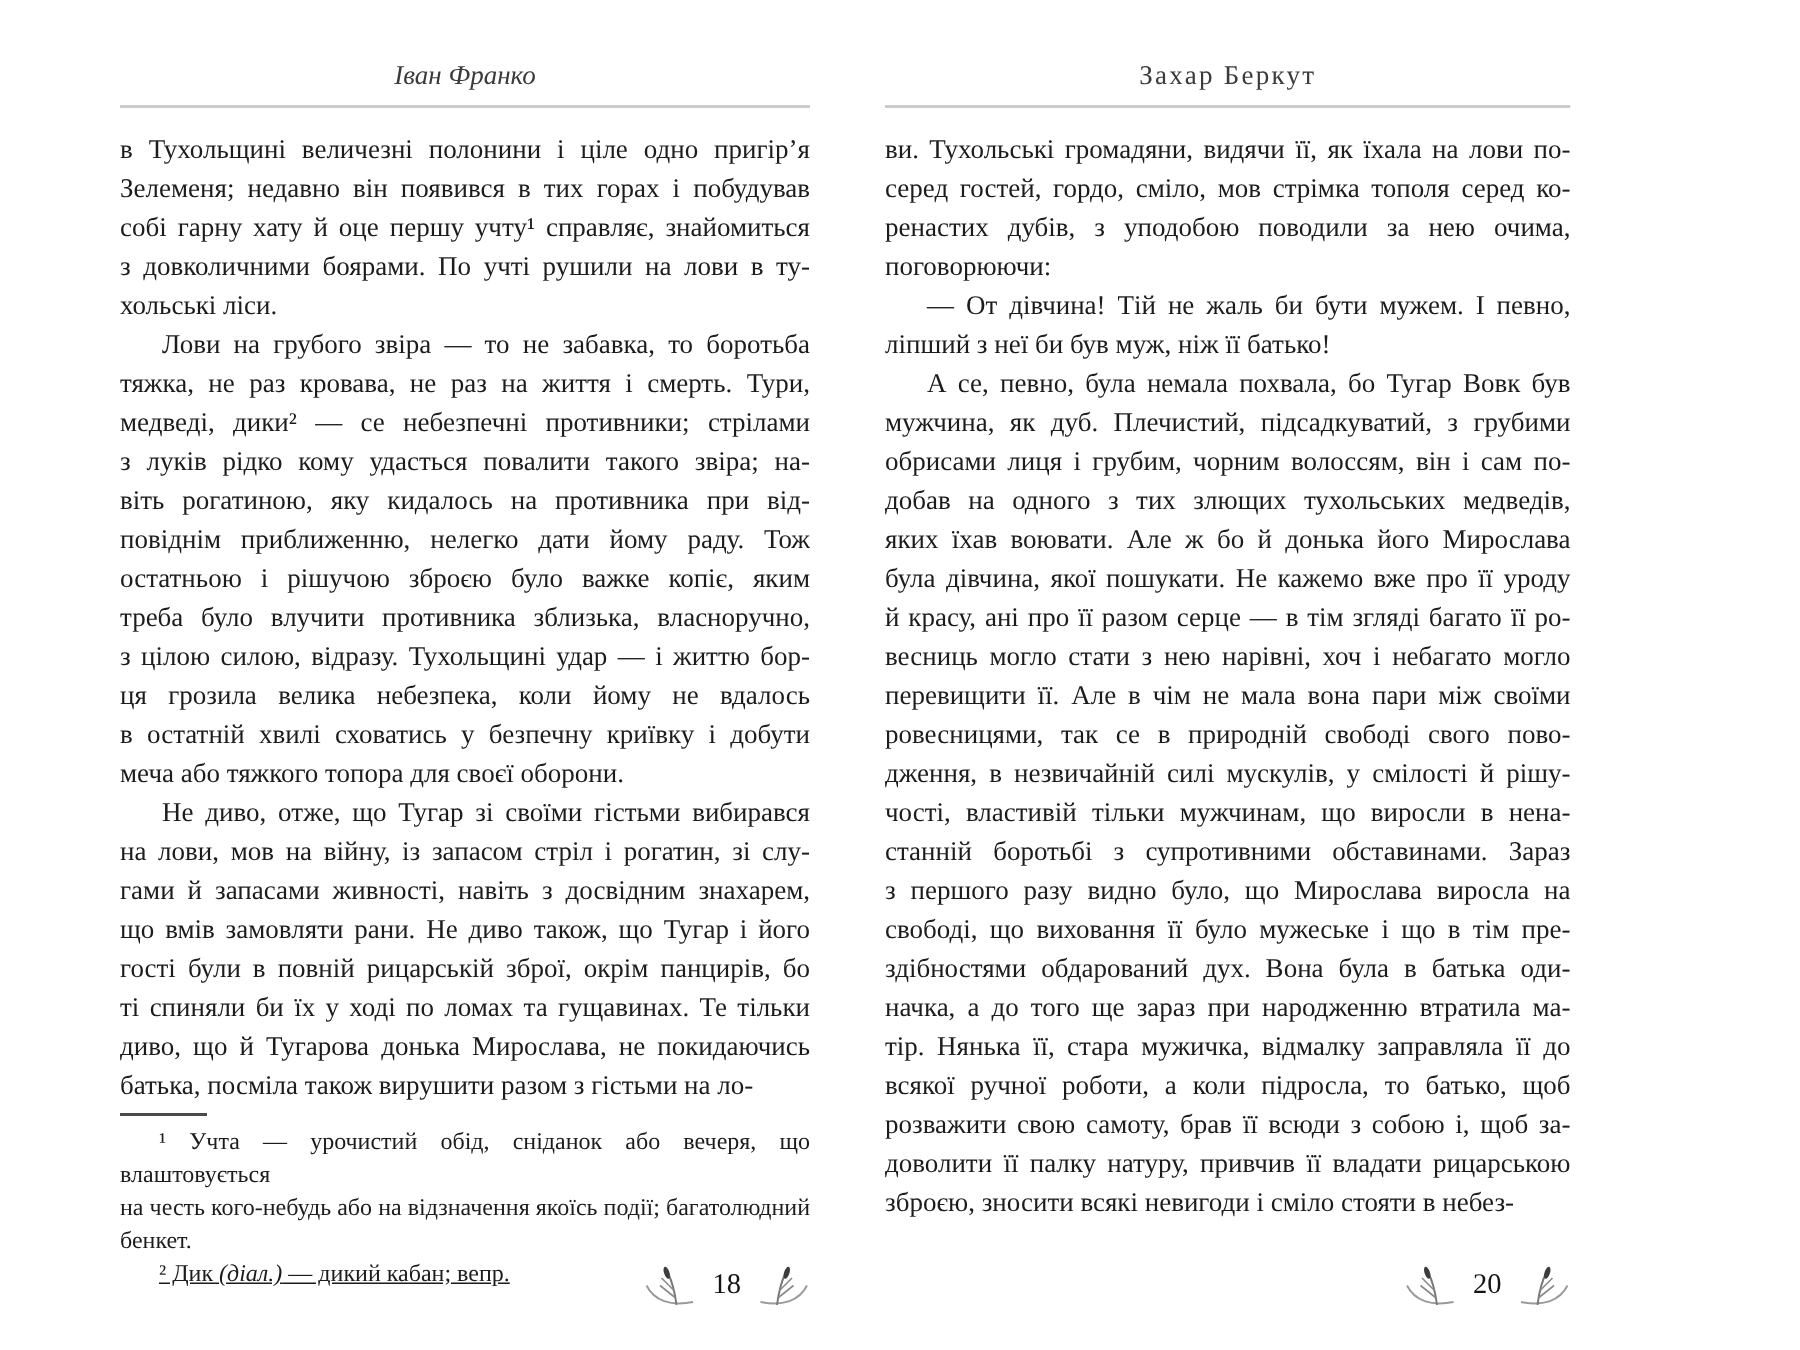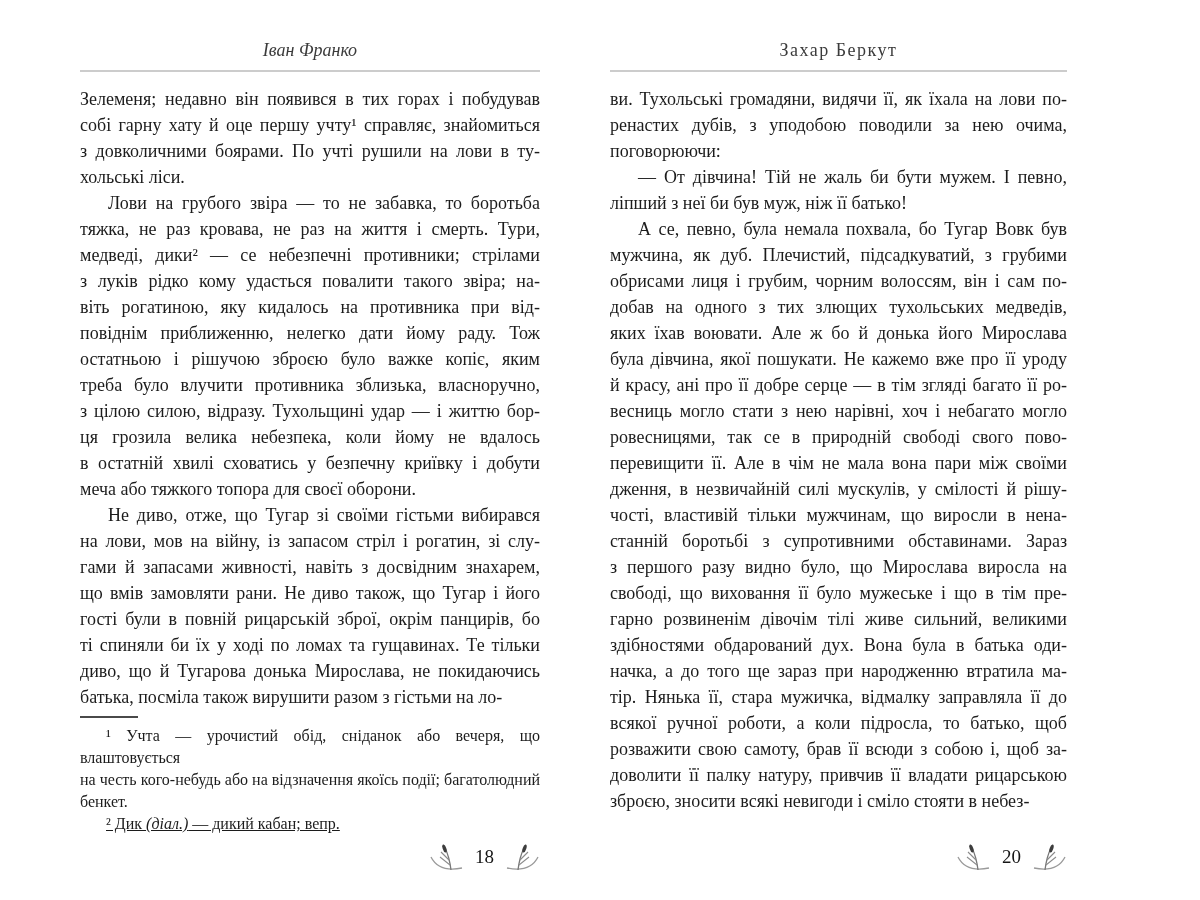--- a/index.html
+++ b/index.html
@@ -3,21 +3,21 @@
 <meta charset="utf-8">
 <style>
   html,body{margin:0;padding:0;}
   body{
     width:1200px;height:900px;background:#ffffff;overflow:hidden;
     font-family:"Liberation Serif","DejaVu Serif",serif;color:#1c1c1c;
   }
   .spread{position:relative;width:1184px;height:900px;display:flex;}
   .page{position:relative;box-sizing:border-box;overflow:hidden;height:900px;}
   .page-left{width:460px;margin-left:80px;}
-  .page-right{width:457px;margin-left:70px;}
+  .page-right{width:457px;margin-left:50px;}
 
   .running-head{
     margin-top:40px;text-align:center;font-size:18px;color:#3b3b3b;height:24px;
   }
   .running-head.author{font-style:italic;}
   .running-head.title{letter-spacing:1.5px;}
   .head-rule{height:2px;background:#cccccc;margin-top:6px;}
 
   .body-text{margin-top:14px;font-size:18px;line-height:26px;}
   .bline{
@@ -45,20 +45,21 @@
 </head>
 <body>
 
 <div class="spread">
 
   <section class="page page-left">
     <div class="running-head author">Іван Франко</div>
     <div class="head-rule"></div>
 
     <div class="body-text">
+        <div class="bline">в Тухольщині величезні полонини і ціле одно пригір’я</div>
         <div class="bline">Зелеменя; недавно він появився в тих горах і побудував</div>
         <div class="bline">собі гарну хату й оце першу учту¹ справляє, знайомиться</div>
         <div class="bline">з довколичними боярами. По учті рушили на лови в ту-</div>
         <div class="bline end">хольські ліси.</div>
         <div class="bline ind">Лови на грубого звіра — то не забавка, то боротьба</div>
         <div class="bline">тяжка, не раз кровава, не раз на життя і смерть. Тури,</div>
         <div class="bline">медведі, дики² — се небезпечні противники; стрілами</div>
         <div class="bline">з луків рідко кому удасться повалити такого звіра; на-</div>
         <div class="bline">віть рогатиною, яку кидалось на противника при від-</div>
         <div class="bline">повіднім приближенню, нелегко дати йому раду. Тож</div>
@@ -108,40 +109,40 @@
       </svg>
     </div>
   </section>
 
   <section class="page page-right">
     <div class="running-head title">Захар Беркут</div>
     <div class="head-rule"></div>
 
     <div class="body-text">
         <div class="bline">ви. Тухольські громадяни, видячи її, як їхала на лови по-</div>
+        <div class="bline">серед гостей, гордо, сміло, мов стрімка тополя серед ко-</div>
         <div class="bline">ренастих дубів, з уподобою поводили за нею очима,</div>
         <div class="bline end">поговорюючи:</div>
         <div class="bline ind">— От дівчина! Тій не жаль би бути мужем. І певно,</div>
         <div class="bline end">ліпший з неї би був муж, ніж її батько!</div>
         <div class="bline ind">А се, певно, була немала похвала, бо Тугар Вовк був</div>
         <div class="bline">мужчина, як дуб. Плечистий, підсадкуватий, з грубими</div>
         <div class="bline">обрисами лиця і грубим, чорним волоссям, він і сам по-</div>
         <div class="bline">добав на одного з тих злющих тухольських медведів,</div>
         <div class="bline">яких їхав воювати. Але ж бо й донька його Мирослава</div>
         <div class="bline">була дівчина, якої пошукати. Не кажемо вже про її уроду</div>
-        <div class="bline">й красу, ані про її добре серце — в тім згляді багато її ро-</div>
+        <div class="bline">й красу, ані про її разом серце — в тім згляді багато її ро-</div>
         <div class="bline">весниць могло стати з нею нарівні, хоч і небагато могло</div>
+        <div class="bline">перевищити її. Але в чім не мала вона пари між своїми</div>
         <div class="bline">ровесницями, так се в природній свободі свого пово-</div>
-        <div class="bline">перевищити її. Але в чім не мала вона пари між своїми</div>
         <div class="bline">дження, в незвичайній силі мускулів, у смілості й рішу-</div>
         <div class="bline">чості, властивій тільки мужчинам, що виросли в нена-</div>
         <div class="bline">станній боротьбі з супротивними обставинами. Зараз</div>
         <div class="bline">з першого разу видно було, що Мирослава виросла на</div>
         <div class="bline">свободі, що виховання її було мужеське і що в тім пре-</div>
-        <div class="bline">гарно розвиненім дівочім тілі живе сильний, великими</div>
         <div class="bline">здібностями обдарований дух. Вона була в батька оди-</div>
         <div class="bline">начка, а до того ще зараз при народженню втратила ма-</div>
         <div class="bline">тір. Нянька її, стара мужичка, відмалку заправляла її до</div>
         <div class="bline">всякої ручної роботи, а коли підросла, то батько, щоб</div>
         <div class="bline">розважити свою самоту, брав її всюди з собою і, щоб за-</div>
         <div class="bline">доволити її палку натуру, привчив її владати рицарською</div>
         <div class="bline end">зброєю, зносити всякі невигоди і сміло стояти в небез-</div>
       </div>
 
     <div class="folio">

